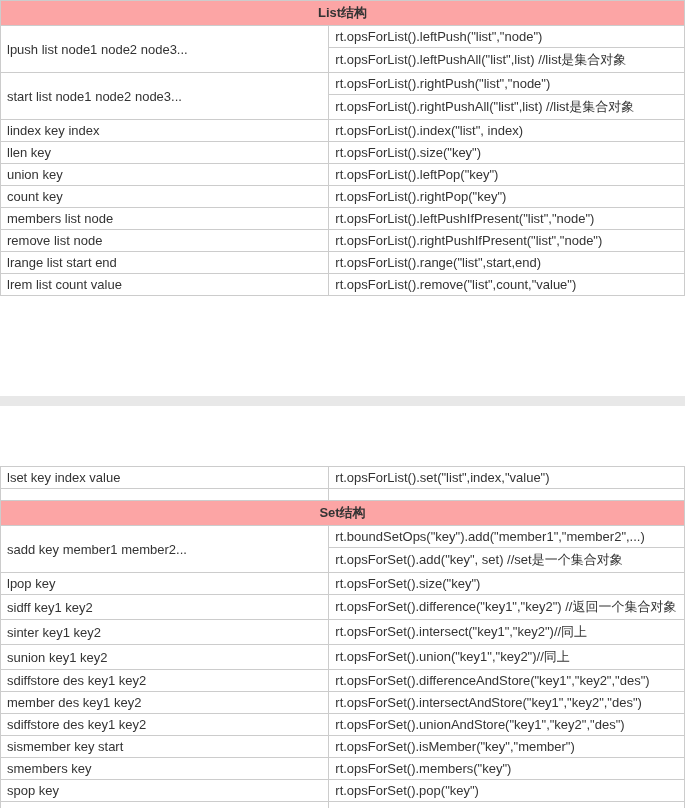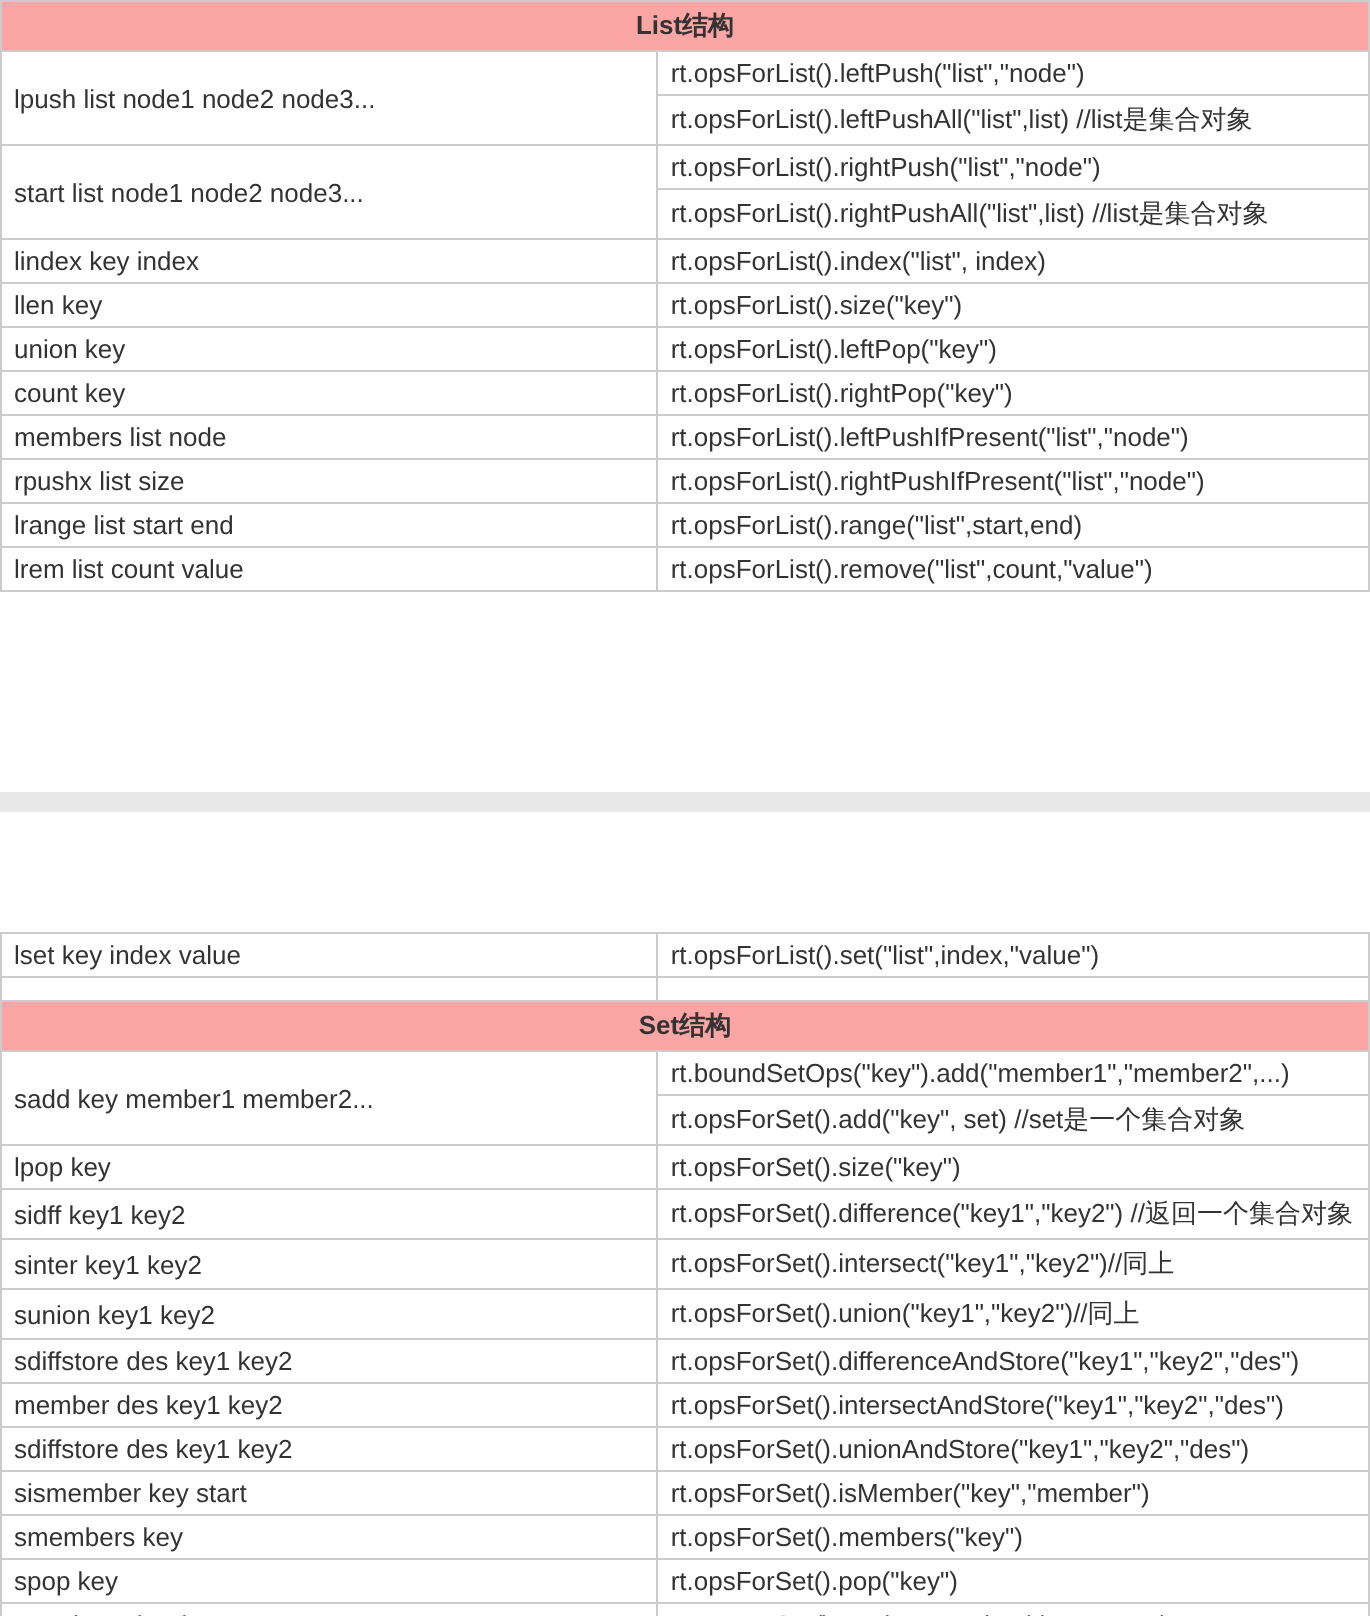--- a/index.html
+++ b/index.html
@@ -98,21 +98,21 @@
         </tr>
         <tr>
           <td class="col-left">count key</td>
           <td class="col-right">rt.opsForList().rightPop("key")</td>
         </tr>
         <tr>
           <td class="col-left">members list node</td>
           <td class="col-right">rt.opsForList().leftPushIfPresent("list","node")</td>
         </tr>
         <tr>
-          <td class="col-left">rpushx list size</td>
+          <td class="col-left">remove list node</td>
           <td class="col-right">rt.opsForList().rightPushIfPresent("list","node")</td>
         </tr>
         <tr>
           <td class="col-left">lrange list start end</td>
           <td class="col-right">rt.opsForList().range("list",start,end)</td>
         </tr>
         <tr>
           <td class="col-left">lrem list count value</td>
           <td class="col-right">rt.opsForList().remove("list",count,"value")</td>
         </tr>

